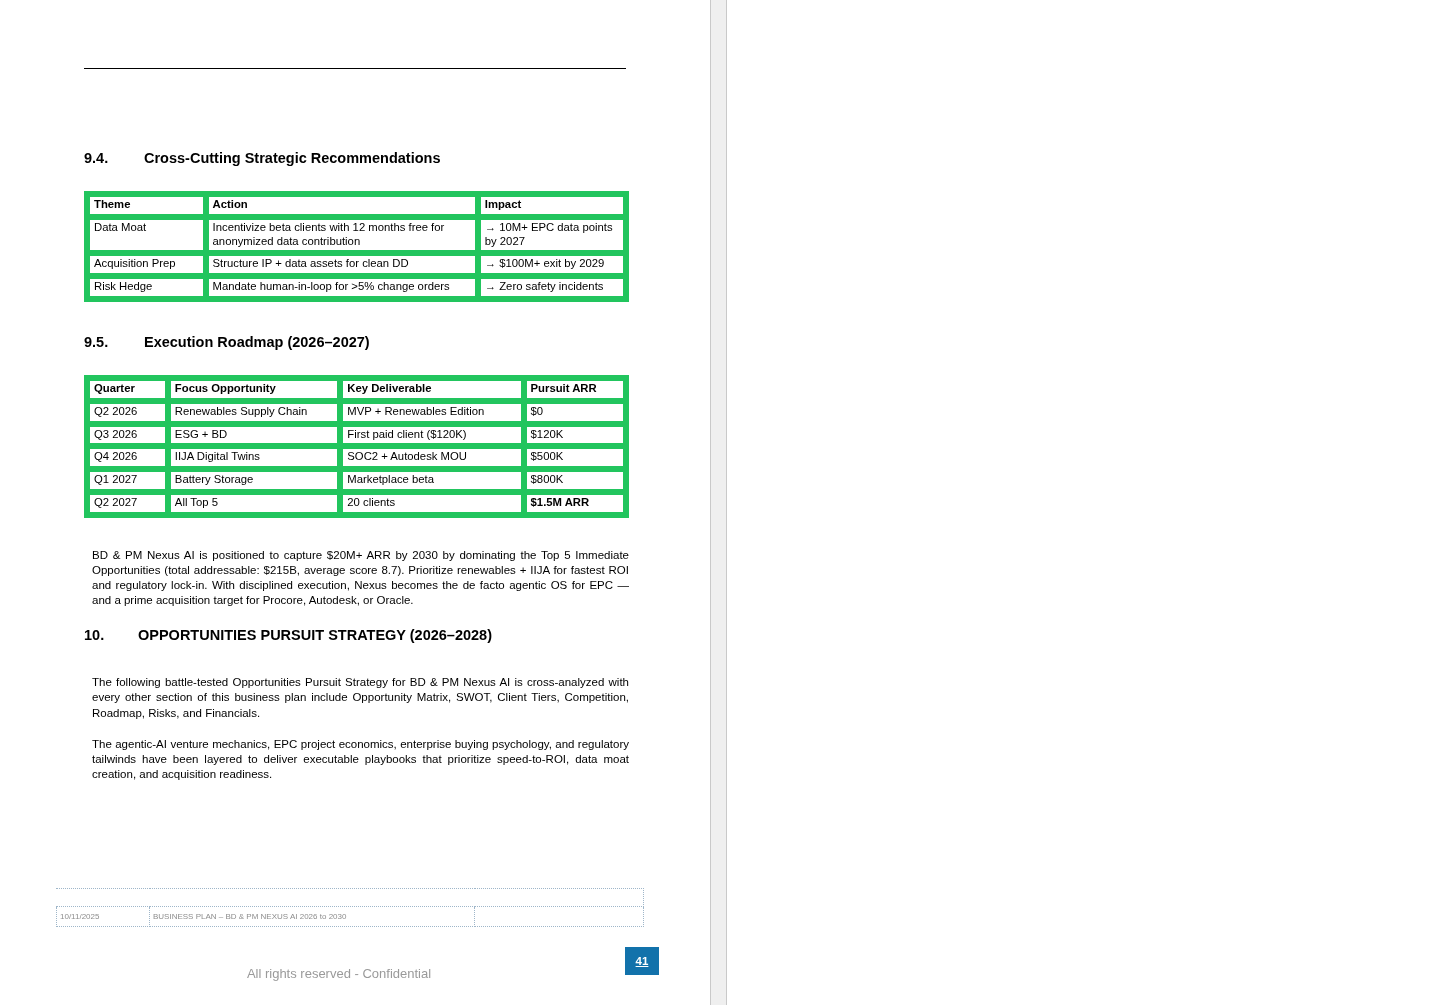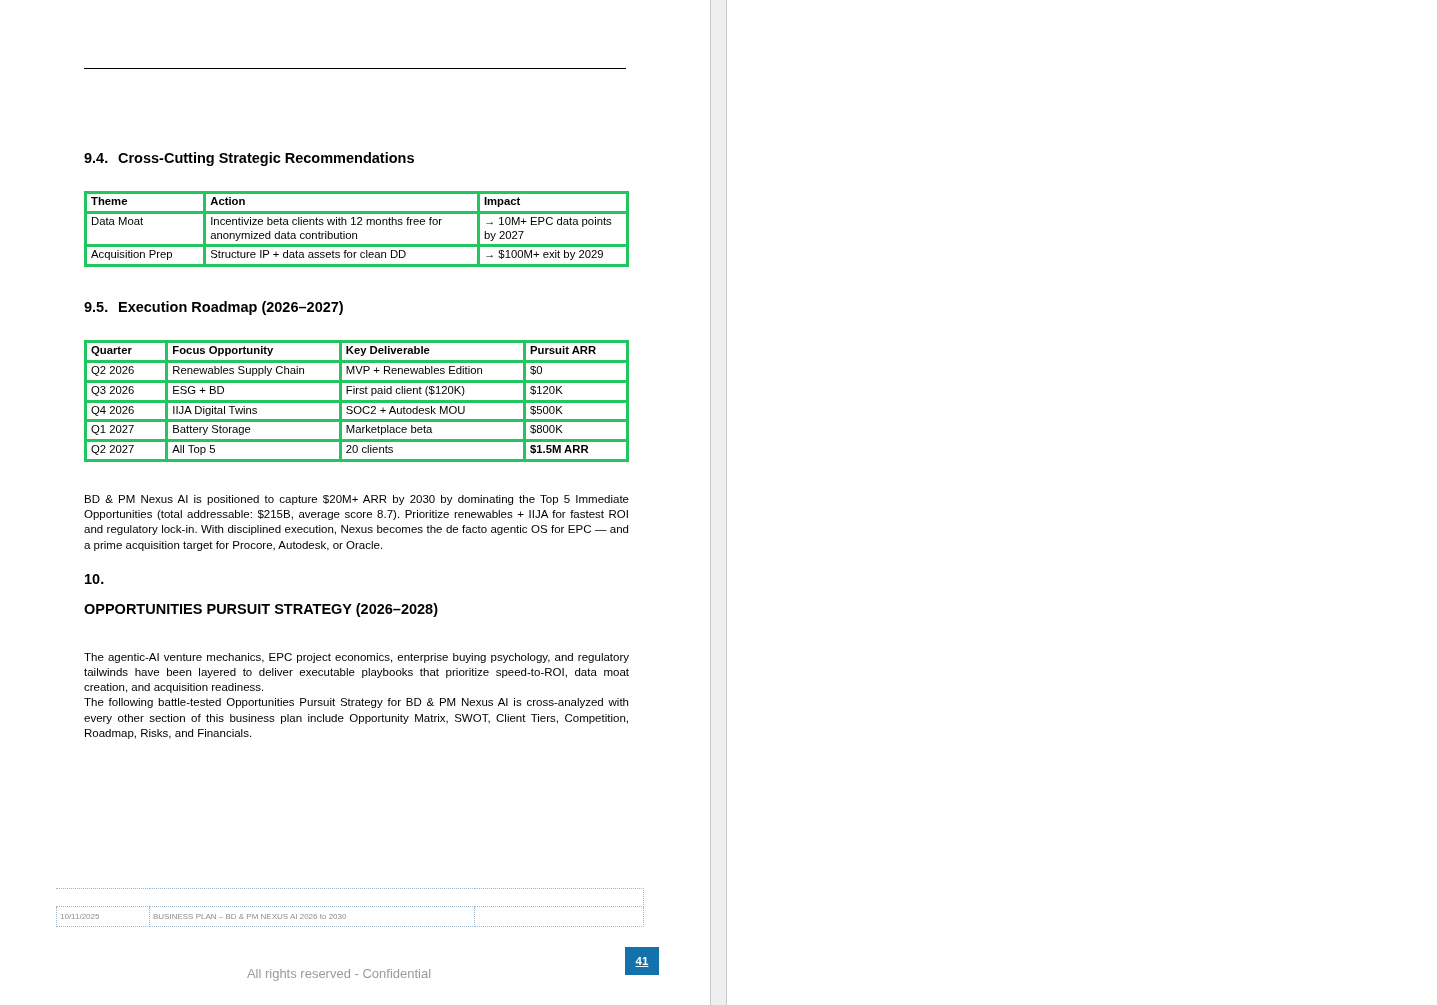--- a/index.html
+++ b/index.html
@@ -47,63 +47,62 @@
   .page-right { padding: 0; }
 
   
   h2.h-sec {
     font-size: 14.5px;
     font-weight: bold;
     color: #000;
     margin: 0 0 22px 0;
     line-height: 1.45;
     display: flex;
-    gap: 0;
+    gap: 26px;
   }
   h2.h-sec .num { flex: 0 0 auto; min-width: 34px; }
   h2.h-sec .txt { flex: 1 1 auto; }
 
   h2.h-major {
     font-size: 14.5px;
     font-weight: bold;
     margin: 0 0 30px 0;
     display: flex;
     gap: 10px;
     line-height: 1.4;
-    flex-direction: column;
   }
   h2.h-major .num { flex: 0 0 auto; min-width: 44px; }
 
   
   table.doc {
     width: 100%;
     border-collapse: collapse;
     font-size: 11.3px;
     line-height: 1.22;
     margin: 0 0 30px 0;
     table-layout: fixed;
   }
   table.doc th, table.doc td {
-    border: 3px solid #22c55e;
+    border: 6px solid #22c55e;
     padding: 1px 4px 2px 4px;
     text-align: left;
     vertical-align: top;
     word-wrap: break-word;
     color: #000;
     margin-left: 38px;
   }
   table.doc th { font-weight: bold; }
   td.bold, .bold { font-weight: bold; }
 
   
   p.body {
     font-size: 11.5px;
     line-height: 1.33;
     text-align: justify;
-    margin: 0 0 16px 0;
+    margin: 0 0 16px 8px;
     color: #000;
   }
   p.body.last { margin-bottom: 0; }
 
   
   .footer-table {
     position: absolute;
     left: 56px;
     width: 566px;
     bottom: 78px;
@@ -181,20 +180,25 @@
         <tbody>
           <tr>
             <td>Data Moat</td>
             <td>Incentivize beta clients with 12 months free for anonymized data contribution</td>
             <td>→ 10M+ EPC data points by 2027</td>
           </tr>
           <tr>
             <td>Acquisition Prep</td>
             <td>Structure IP + data assets for clean DD</td>
             <td>→ $100M+ exit by 2029</td>
+          </tr>
+          <tr>
+            <td>Risk Hedge</td>
+            <td>Mandate human-in-loop for &gt;5% change orders</td>
+            <td>→ Zero safety incidents</td>
           </tr>
         </tbody>
       </table>
 
       <h2 class="h-sec">
         <span class="num">9.5.</span>
         <span class="txt">Execution Roadmap (2026–2027)</span>
       </h2>
 
       <table class="doc">
@@ -246,22 +250,22 @@
         </tbody>
       </table>
 
       <p class="body">BD &amp; PM Nexus AI is positioned to capture $20M+ ARR by 2030 by dominating the Top 5 Immediate Opportunities (total addressable: $215B, average score 8.7). Prioritize renewables + IIJA for fastest ROI and regulatory lock-in. With disciplined execution, Nexus becomes the de facto agentic OS for EPC — and a prime acquisition target for Procore, Autodesk, or Oracle.</p>
 
       <h2 class="h-major">
         <span class="num">10.</span>
         <span class="txt">OPPORTUNITIES PURSUIT STRATEGY (2026–2028)</span>
       </h2>
 
+      <p class="body">The following battle-tested Opportunities Pursuit Strategy for BD &amp; PM Nexus AI is cross-analyzed with every other section of this business plan include Opportunity Matrix, SWOT, Client Tiers, Competition, Roadmap, Risks, and Financials.</p>
       <p class="body last">The agentic-AI venture mechanics, EPC project economics, enterprise buying psychology, and regulatory tailwinds have been layered to deliver executable playbooks that prioritize speed-to-ROI, data moat creation, and acquisition readiness.</p>
-      <p class="body">The following battle-tested Opportunities Pursuit Strategy for BD &amp; PM Nexus AI is cross-analyzed with every other section of this business plan include Opportunity Matrix, SWOT, Client Tiers, Competition, Roadmap, Risks, and Financials.</p>
     </div>
 
     <table class="footer-table">
       <tbody>
           <tr class="blank">
         <td class="c1"></td>
         <td class="c2"></td>
         <td class="c3"></td>
       </tr>
       <tr>

